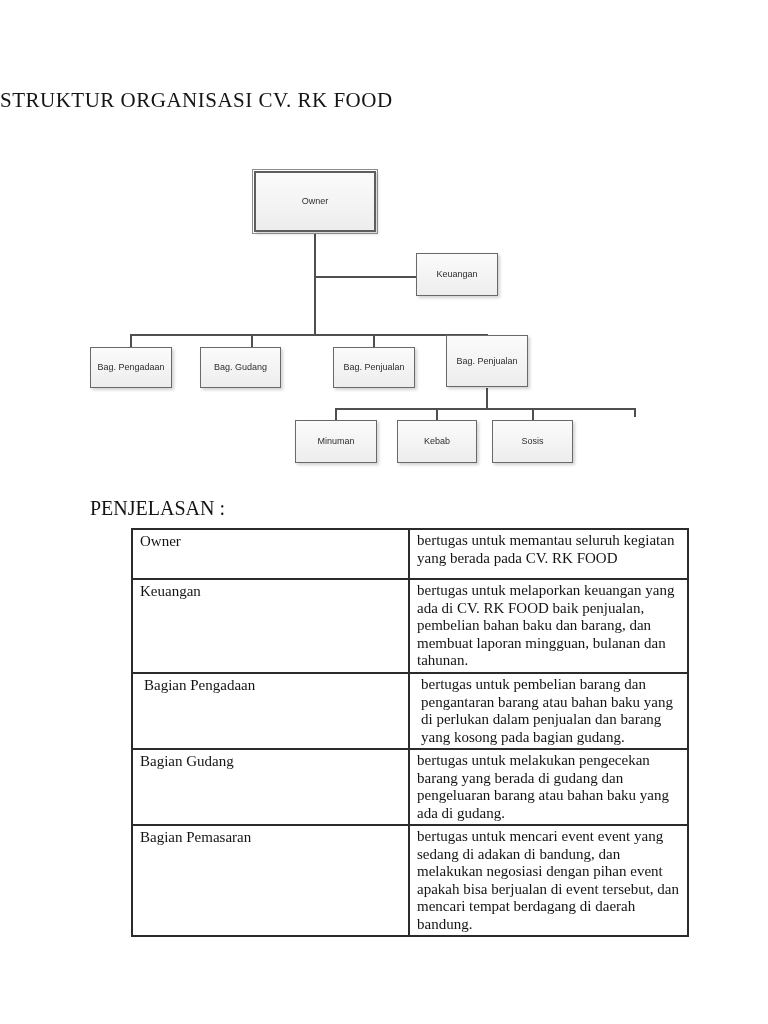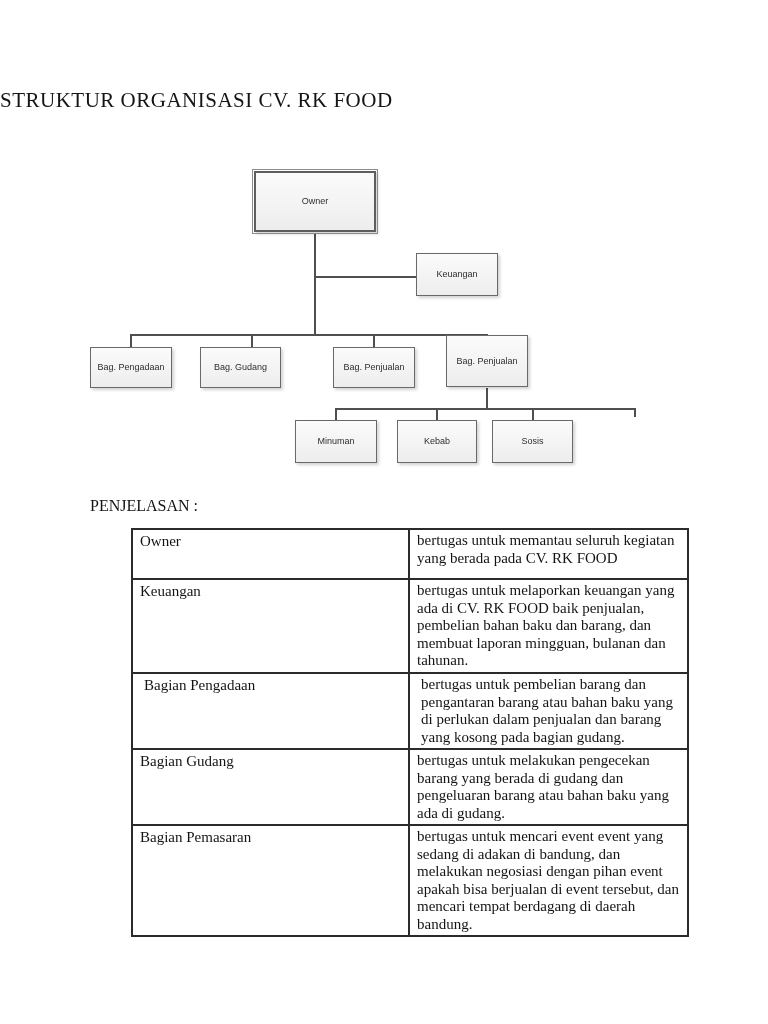--- a/index.html
+++ b/index.html
@@ -31,21 +31,21 @@
   }
   .node.owner{
     border:2px solid #5e5e5e;
     outline:1px solid #8c8c8c;outline-offset:1px;
   }
   .cline{position:absolute;background:#4f4f4f;}
 
   
   .section-heading{
     position:absolute;left:90px;top:497px;
-    font-size:16px;color:#141414;
+    font-size:20px;color:#141414;
   }
 
   
   .explanation-table{
     position:absolute;left:131px;top:528px;
     border-collapse:collapse;table-layout:fixed;width:556px;
   }
   .explanation-table td{
     border:2px solid #2b2b2b;
     vertical-align:top;

